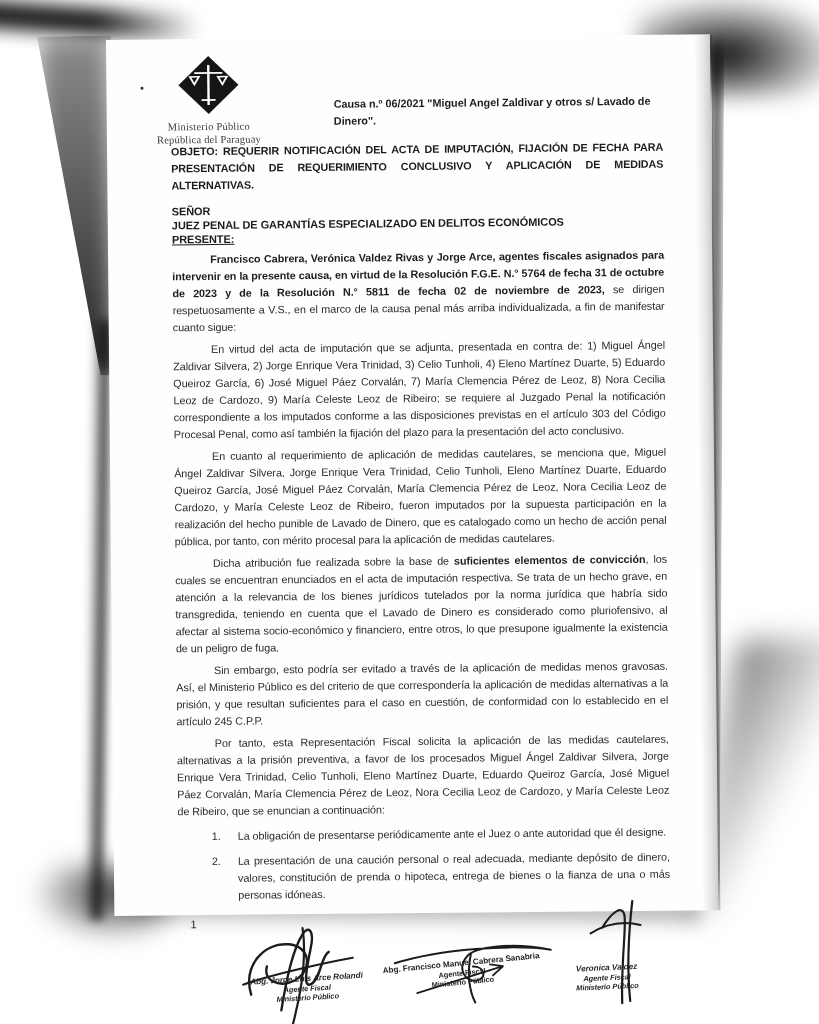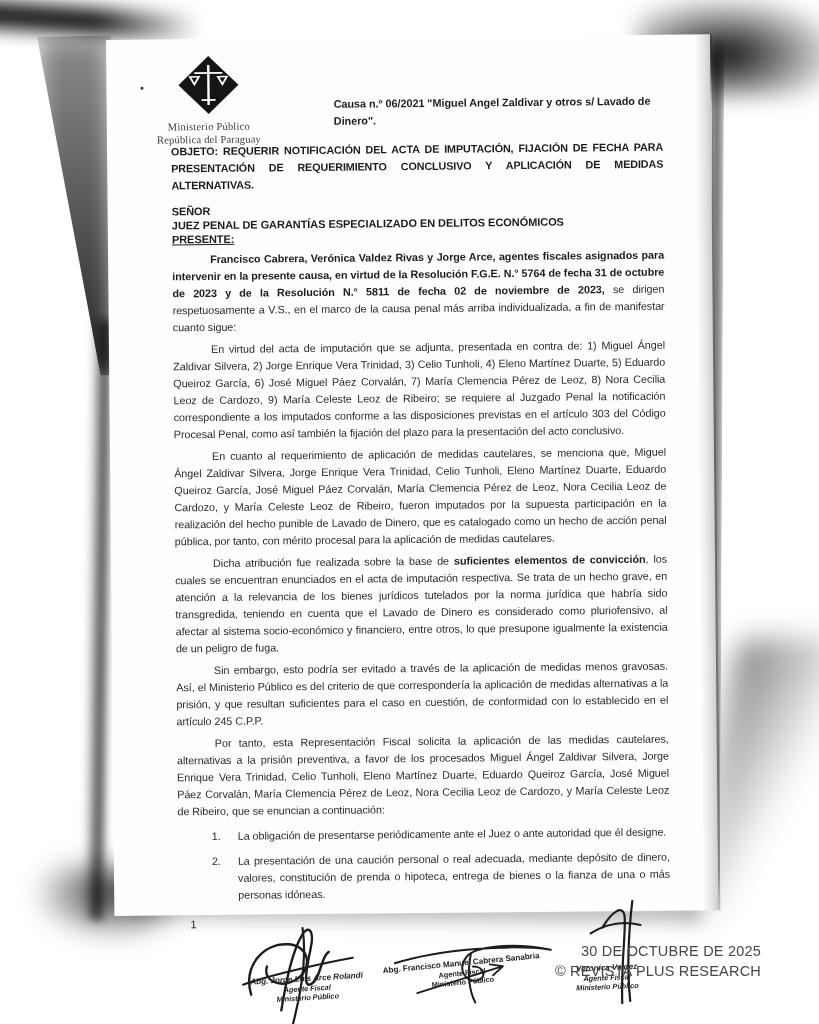--- a/index.html
+++ b/index.html
@@ -192,19 +192,15 @@
       </div>
       <div class="sig sig3">
         <div class="sig-name">Veronica Valdez</div>
         <div class="sig-role">Agente Fiscal</div>
         <div class="sig-org">Ministerio Público</div>
       </div>
     </div>
   </div>
 
   <div class="footer">
-    <div class="f-text">
-      <div>30 DE OCTUBRE DE 2025</div>
-      <div>© REVISTA PLUS RESEARCH</div>
-    </div>
   </div>
 
 </div>
 
 </body></html>

